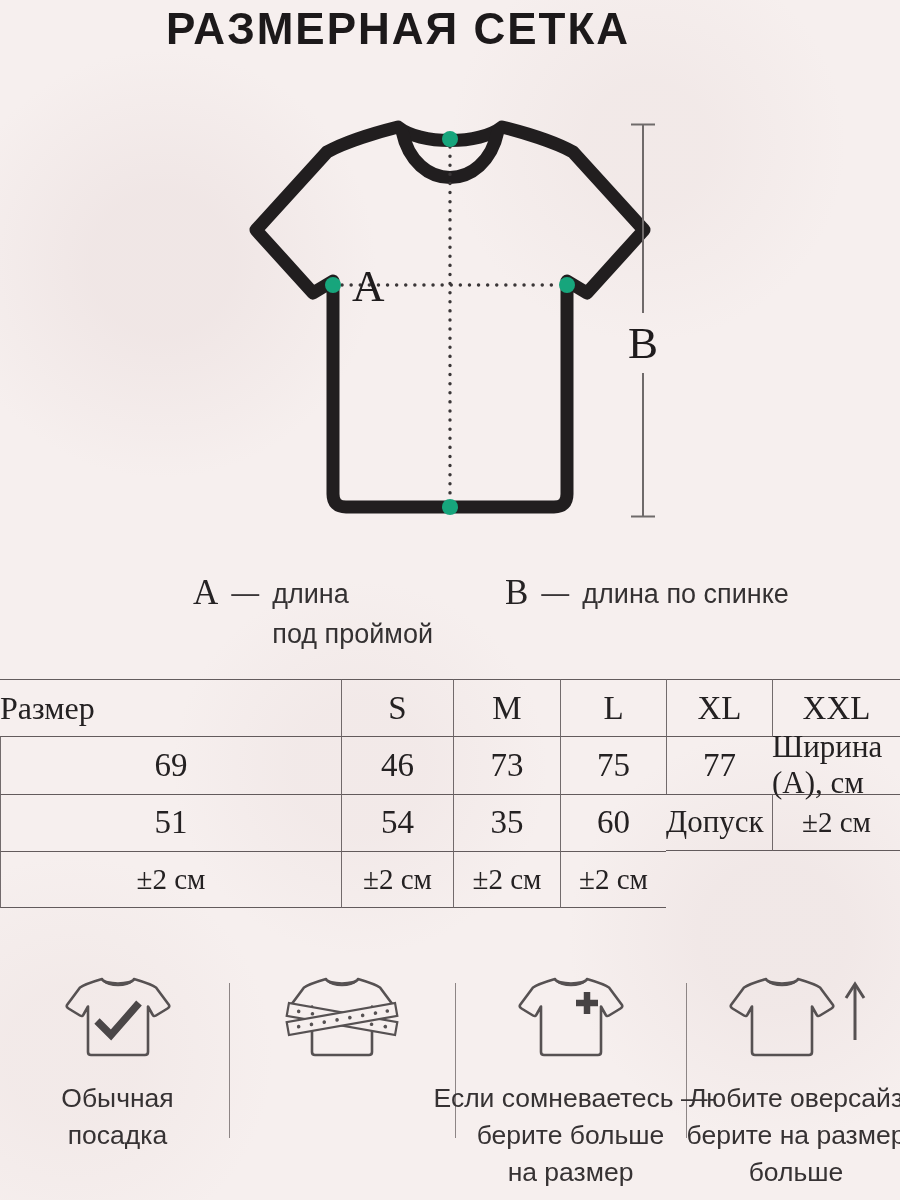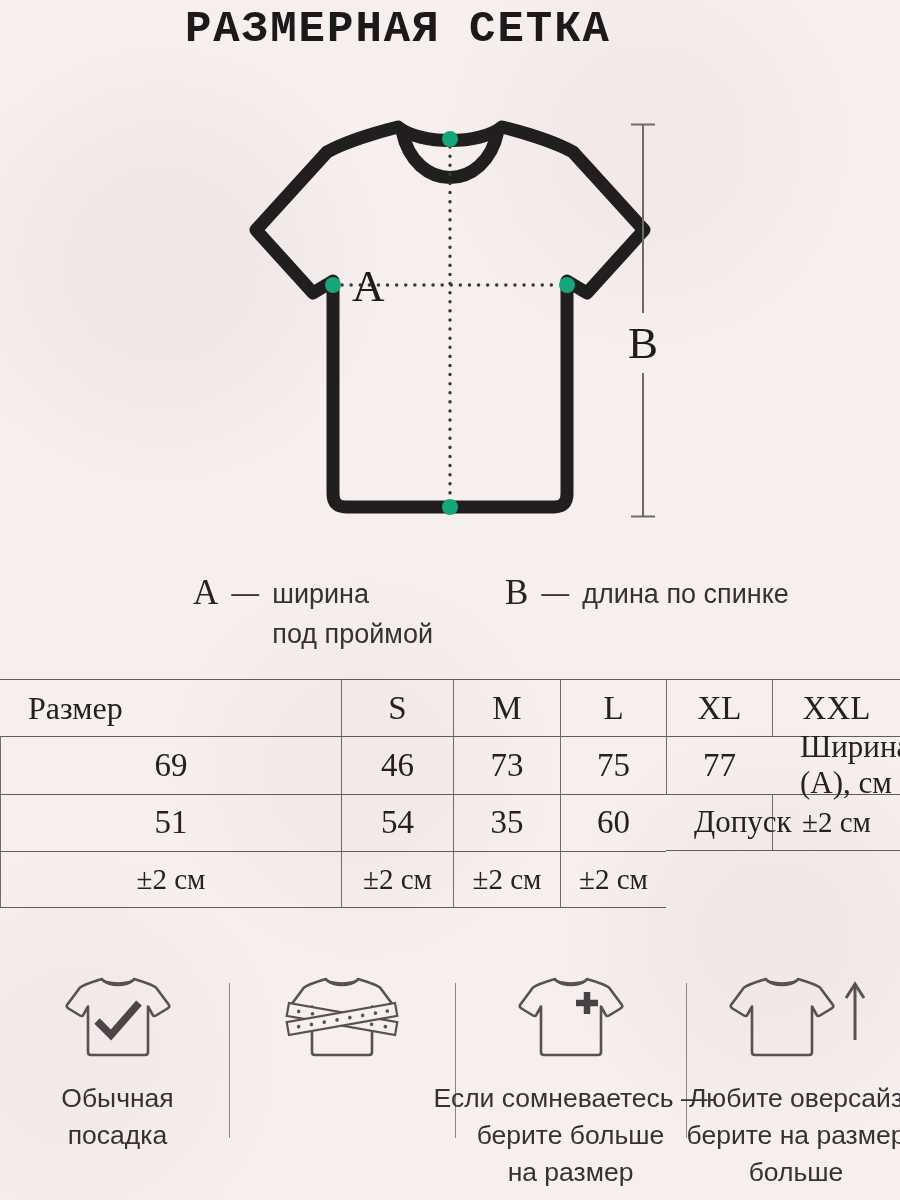--- a/index.html
+++ b/index.html
@@ -14,21 +14,21 @@
       radial-gradient(circle at 86% 78%, rgba(214,194,194,0.16) 0 6%, transparent 17%),
       radial-gradient(circle at 8% 88%, rgba(222,204,202,0.15) 0 5%, transparent 15%);
     overflow:hidden;
     font-family:"Liberation Sans", sans-serif;
     color:#242122;
   }
 
   .title{
     position:absolute;top:4px;left:0;width:796px;
     text-align:center;
-    font-family:Liberation Mono, monospace;
+    font-family:Liberation Sans, sans-serif;
     font-size:44px;font-weight:600;letter-spacing:2px;
     color:#1c191a;
   }
 
   .diagram{position:absolute;top:95px;left:0;}
 
   
   .legend{position:absolute;top:574px;left:0;width:900px;}
   .legend-item{position:absolute;display:flex;align-items:flex-start;gap:13px;}
   .legend-item.a{left:193px;top:0;}
@@ -46,21 +46,21 @@
     display:grid;
     grid-template-columns:341px 112px 107px 106px 106px 128px;
     grid-auto-rows:57.25px;
   }
   .size-table .cell{
     display:flex;align-items:center;justify-content:center;
     font-family:"Liberation Serif", serif;
     border-top:1.5px solid rgba(58,50,52,0.78);
     box-sizing:border-box;
   }
-  .size-table .cell.lbl{justify-content:flex-start;padding-left:28px;font-size:31px;}
+  .size-table .cell.lbl{justify-content:flex-start;font-size:31px;}
   .size-table .cell.val{font-size:33px;}
   .size-table .cell.vline{border-left:1.2px solid rgba(58,50,52,0.70);}
   .size-table .cell.last{border-bottom:1.5px solid rgba(58,50,52,0.78);}
   .size-table .cell.small{font-size:29px;}
 
   
   .fit-guide{
     position:absolute;top:960px;left:6px;width:805px;height:240px;
     display:grid;
     grid-template-columns:223px 226px 231px 220px;
@@ -105,21 +105,21 @@
 
     <text x="352" y="206" font-family="Liberation Serif, serif" font-size="45" fill="#1f1c1d">A</text>
     <text x="643" y="263" text-anchor="middle" font-family="Liberation Serif, serif" font-size="45" fill="#1f1c1d">B</text>
   </svg>
 
   <div class="legend">
     <div class="legend-item a">
       <span class="legend-letter">A</span>
       <span class="legend-dash">—</span>
       <span class="legend-words">
-        <span>ширина</span><br>
+        <span>длина</span><br>
         <span>под проймой</span>
       </span>
     </div>
     <div class="legend-item b">
       <span class="legend-letter">B</span>
       <span class="legend-dash">—</span>
       <span class="legend-words">длина по спинке</span>
     </div>
   </div>
 

